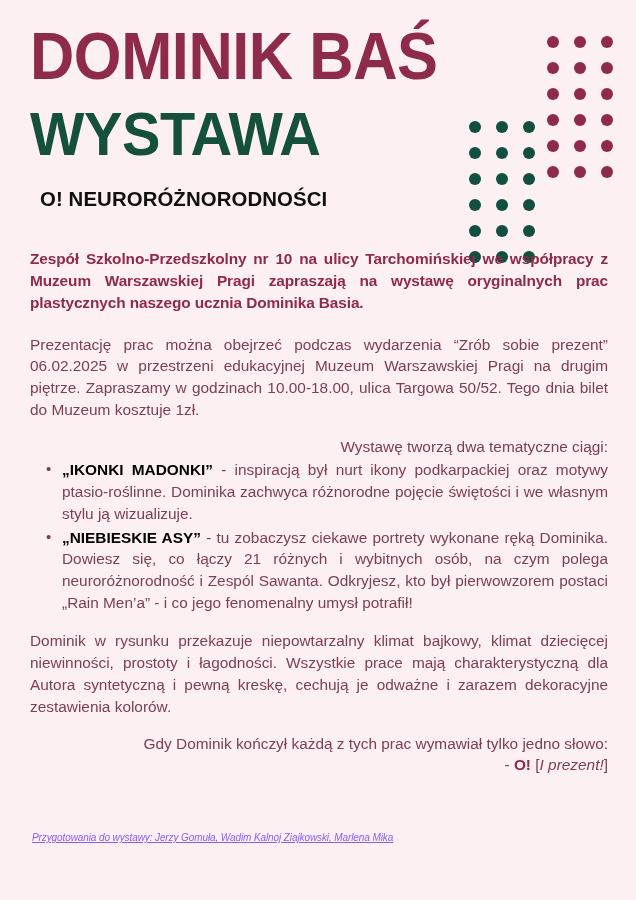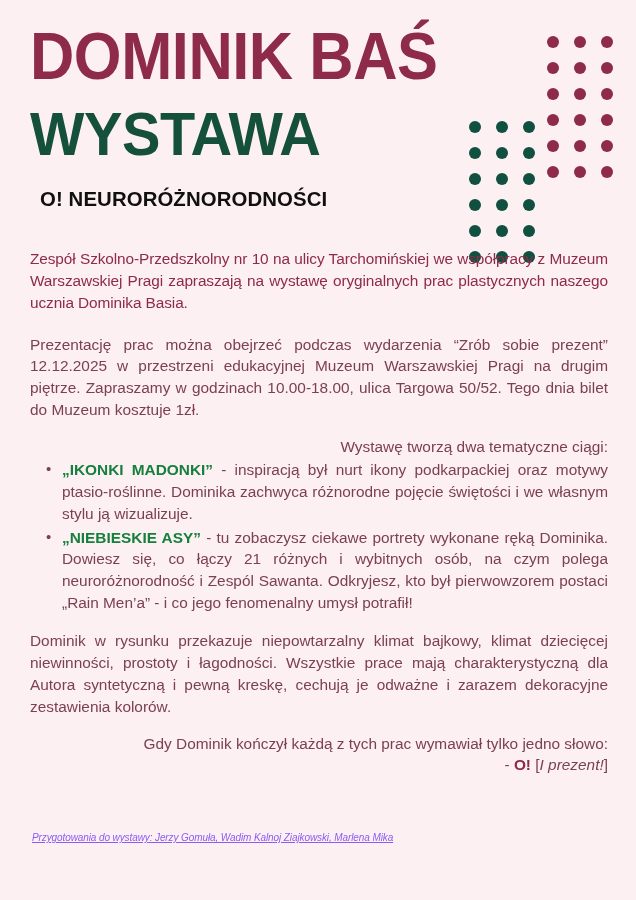--- a/index.html
+++ b/index.html
@@ -104,21 +104,21 @@
     font-size: 15.4px;
     line-height: 1.42;
     color: #7c4150;
     text-align: justify;
     margin-bottom: 15px;
   }
   .para-lead {
     font-size: 15.4px;
     line-height: 1.44;
     color: #8e2a4a;
-    font-weight: 400;
+    font-weight: 700;
     text-align: justify;
     margin-bottom: 19px;
     letter-spacing: -0.1px;
   }
   .para-intro {
     font-size: 15.4px;
     line-height: 1.42;
     color: #7c4150;
     text-align: right;
     margin-bottom: 1px;
@@ -140,21 +140,21 @@
   .bullets li::before {
     content: "\2022";
     position: absolute;
     left: 16px;
     top: -1px;
     font-size: 15px;
     color: #7c4150;
   }
   .bullets li b {
     font-weight: 700;
-    color: #15803d;
+    color: #000000;
   }
   .para-tail {
     font-size: 15.4px;
     line-height: 1.42;
     color: #7c4150;
     text-align: right;
   }
   .para-tail b { font-weight: 700; color: #8e2a4a; }
   .para-tail i { font-style: italic; }
 
@@ -221,21 +221,21 @@
   <div class="title-block">
     <div class="title-main">DOMINIK BAŚ</div>
     <div class="title-sub">WYSTAWA</div>
     <div class="title-tag">O! NEURORÓŻNORODNOŚCI</div>
   </div>
 
   <div class="body-block">
 
     <p class="para-lead">Zespół Szkolno-Przedszkolny nr 10 na ulicy Tarchomińskiej we współpracy z Muzeum Warszawskiej Pragi zapraszają na wystawę oryginalnych prac plastycznych naszego ucznia Dominika Basia.</p>
 
-    <p class="para">Prezentację prac można obejrzeć podczas wydarzenia “Zrób sobie prezent” 12.12.2025 w przestrzeni edukacyjnej Muzeum Warszawskiej Pragi na drugim piętrze. Zapraszamy w godzinach 10.00-18.00, ulica Targowa 50/52. Tego dnia bilet do Muzeum kosztuje 1zł.</p>
+    <p class="para">Prezentację prac można obejrzeć podczas wydarzenia “Zrób sobie prezent” 06.02.2025 w przestrzeni edukacyjnej Muzeum Warszawskiej Pragi na drugim piętrze. Zapraszamy w godzinach 10.00-18.00, ulica Targowa 50/52. Tego dnia bilet do Muzeum kosztuje 1zł.</p>
 
     <p class="para-intro">Wystawę tworzą dwa tematyczne ciągi:</p>
 
     <ul class="bullets">
       <li><b>„IKONKI MADONKI”</b><span> - inspiracją był nurt ikony podkarpackiej oraz motywy ptasio-roślinne. Dominika zachwyca różnorodne pojęcie świętości i we własnym stylu ją wizualizuje.</span></li>
       <li><b>„NIEBIESKIE ASY”</b><span> - tu zobaczysz ciekawe portrety wykonane ręką Dominika. Dowiesz się, co łączy 21 różnych i wybitnych osób, na czym polega neuroróżnorodność i Zespól Sawanta. Odkryjesz, kto był pierwowzorem postaci „Rain Men’a” - i co jego fenomenalny umysł potrafił!</span></li>
     </ul>
 
     <p class="para">Dominik w rysunku przekazuje niepowtarzalny klimat bajkowy, klimat dziecięcej niewinności, prostoty i łagodności. Wszystkie prace mają charakterystyczną dla Autora syntetyczną i pewną kreskę, cechują je odważne i zarazem dekoracyjne zestawienia kolorów.</p>
 

